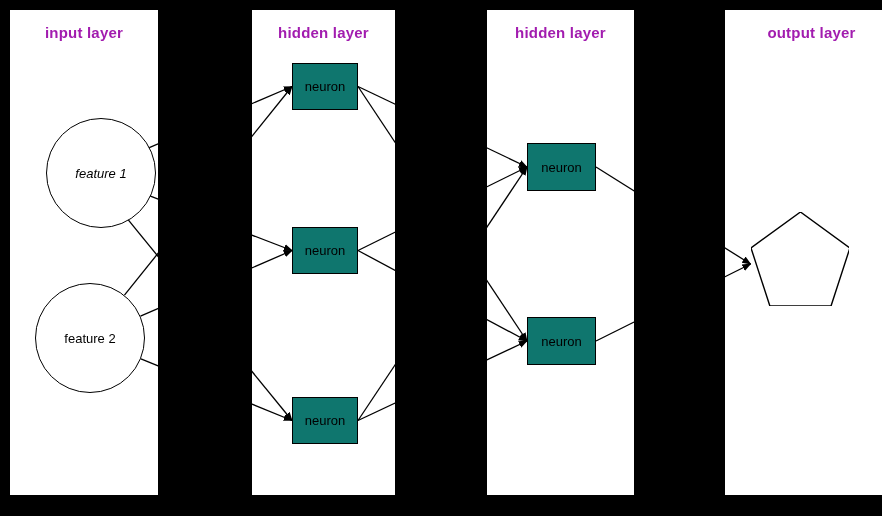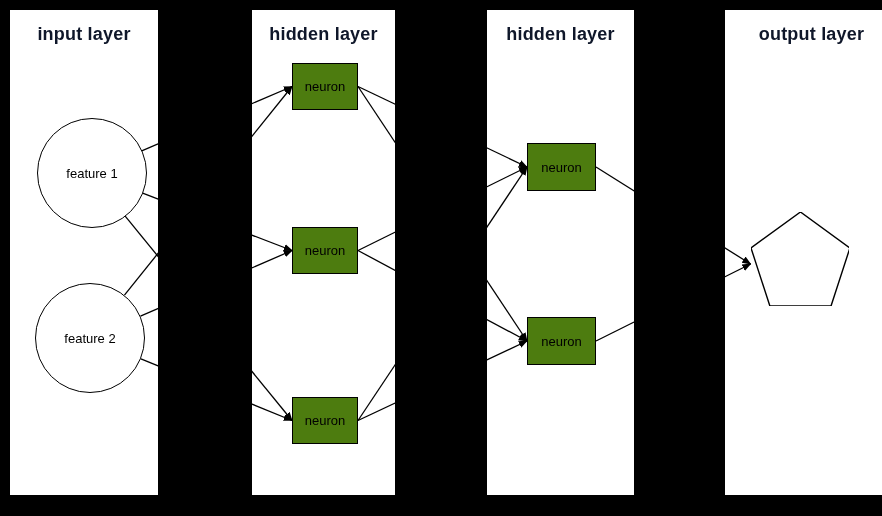--- a/index.html
+++ b/index.html
@@ -19,23 +19,23 @@
     position: absolute;
     background: #ffffff;
     overflow: hidden;
   }
   .panel-title {
     position: absolute;
     left: 0;
     right: 0;
     top: 14px;
     text-align: center;
-    font-size: 18px;
+    font-size: 15px;
     font-weight: bold;
-    color: #0f172a;
+    color: #a21caf;
     font-family: "Liberation Sans", sans-serif;
     letter-spacing: 0.2px;
   }
   .layer-svg {
     position: absolute;
     left: 0;
     top: 0;
     width: 882px;
     height: 516px;
     pointer-events: none;
@@ -43,21 +43,21 @@
   .shape-circle {
     position: absolute;
     border: 1.4px solid #000000;
     border-radius: 50%;
     background: #ffffff;
     box-sizing: border-box;
   }
   .shape-rect {
     position: absolute;
     border: 1.6px solid #000000;
-    background: #4d7c0f;
+    background: #0f766e;
     box-sizing: border-box;
   }
   .shape-pent {
     position: absolute;
   }
   .centered-text {
     position: absolute;
     left: 0; right: 0; top: 0; bottom: 0;
     display: flex;
     align-items: center;
@@ -109,21 +109,21 @@
         <line x1="358" y1="250.5" x2="527" y2="167" stroke="#000000" stroke-width="1.3" marker-end="url(#arrow)"></line>
         <line x1="358" y1="250.5" x2="527" y2="341" stroke="#000000" stroke-width="1.3" marker-end="url(#arrow)"></line>
         <line x1="358" y1="420.5" x2="527" y2="167" stroke="#000000" stroke-width="1.3" marker-end="url(#arrow)"></line>
         <line x1="358" y1="420.5" x2="527" y2="341" stroke="#000000" stroke-width="1.3" marker-end="url(#arrow)"></line>
         <line x1="596" y1="167" x2="750.545061152652" y2="264" stroke="#000000" stroke-width="1.3" marker-end="url(#arrow)"></line>
         <line x1="596" y1="341" x2="750.545061152652" y2="264" stroke="#000000" stroke-width="1.3" marker-end="url(#arrow)"></line>
       </g>
     </svg>
 
   <div id="nodes-root">
-      <div class="shape-circle" style="left: 37px; top: 118px; width: 110px; height: 110px;">
+      <div class="shape-circle" style="left: 46px; top: 118px; width: 110px; height: 110px; font-style: italic;">
         <div class="centered-text">feature 1</div>
       </div>
       <div class="shape-circle" style="left: 35px; top: 283px; width: 110px; height: 110px; text-align: right;">
         <div class="centered-text">feature 2</div>
       </div>
       <div class="shape-rect" style="left: 292px; top: 63px; width: 66px; height: 47px;">
         <div class="centered-text">neuron</div>
       </div>
       <div class="shape-rect" style="left: 292px; top: 227px; width: 66px; height: 47px;">
         <div class="centered-text">neuron</div>

